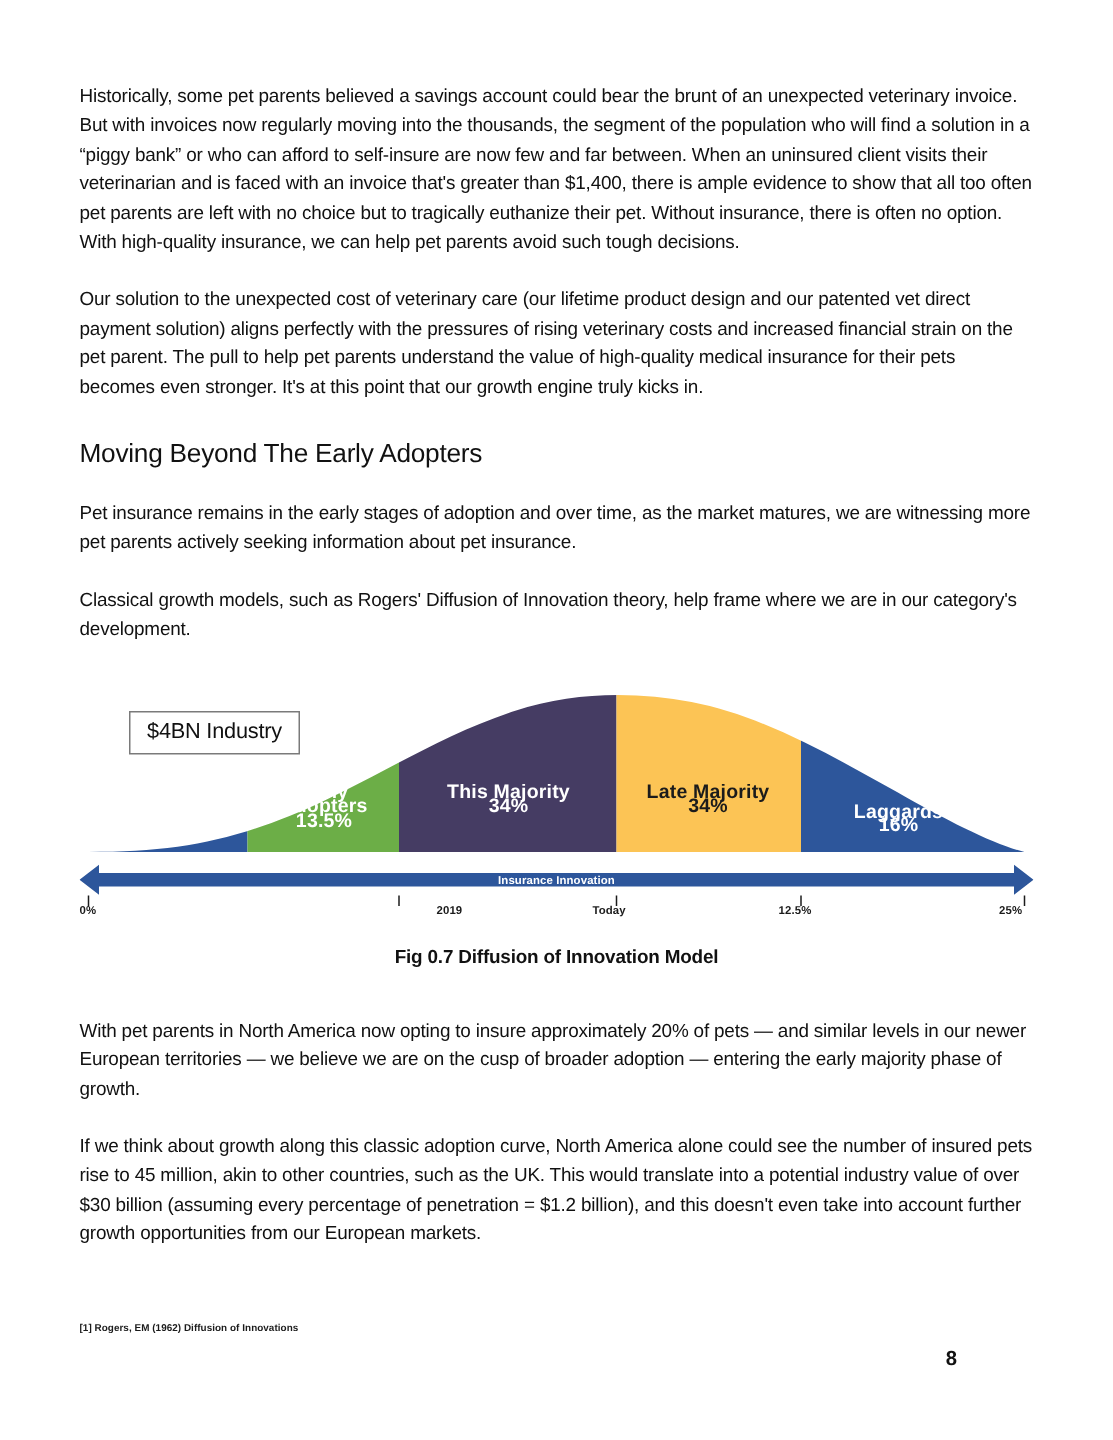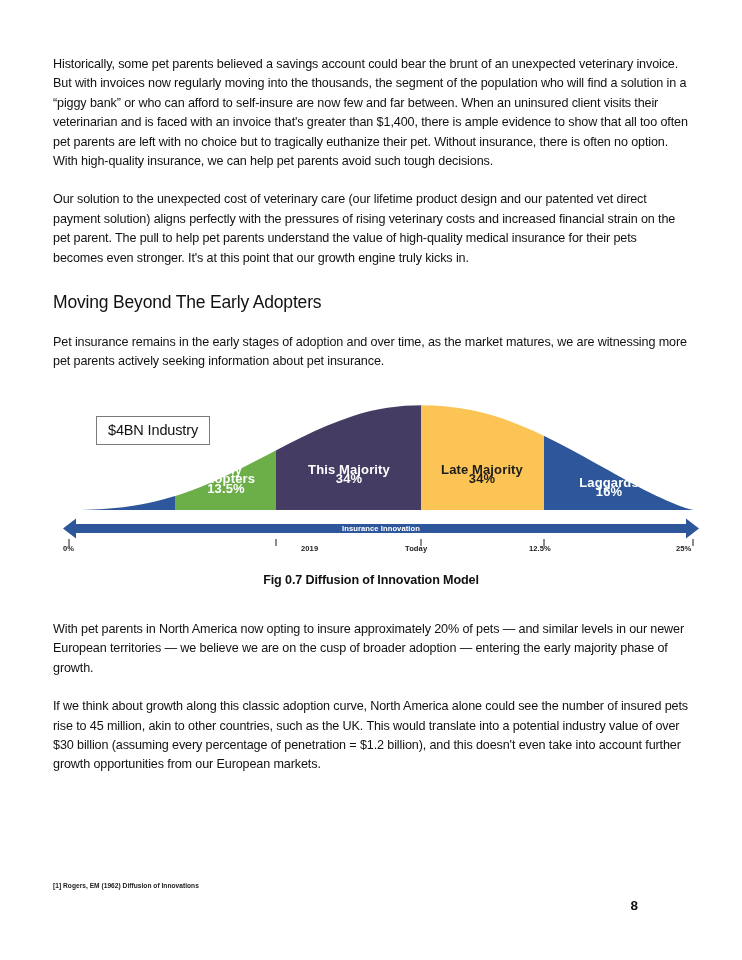--- a/index.html
+++ b/index.html
@@ -47,21 +47,20 @@
   
   .figure {
     margin: 28px 0 0 0;
     width: 636px;
     position: relative;
   }
   .figure-chart {
     position: relative;
     width: 636px;
     height: 165px;
-    margin-left: 10px;
   }
   .figure-chart svg {
     display: block;
   }
   .badge {
     position: absolute;
     left: 33px;
     top: 16px;
     border: 1.5px solid #7a7a7a;
     background: #ffffff;
@@ -144,20 +143,21 @@
   <div class="content">
 
     <p class="body-text">Historically, some pet parents believed a savings account could bear the brunt of an unexpected veterinary invoice. But with invoices now regularly moving into the thousands, the segment of the population who will find a solution in a “piggy bank” or who can afford to self-insure are now few and far between. When an uninsured client visits their veterinarian and is faced with an invoice that's greater than $1,400, there is ample evidence to show that all too often pet parents are left with no choice but to tragically euthanize their pet. Without insurance, there is often no option. With high-quality insurance, we can help pet parents avoid such tough decisions.</p>
 
     <p class="body-text">Our solution to the unexpected cost of veterinary care (our lifetime product design and our patented vet direct payment solution) aligns perfectly with the pressures of rising veterinary costs and increased financial strain on the pet parent. The pull to help pet parents understand the value of high-quality medical insurance for their pets becomes even stronger. It's at this point that our growth engine truly kicks in.</p>
 
     <h2 class="section-heading">Moving Beyond The Early Adopters</h2>
 
     <p class="body-text">Pet insurance remains in the early stages of adoption and over time, as the market matures, we are witnessing more pet parents actively seeking information about pet insurance.</p>
 
+    <p class="body-text">Classical growth models, such as Rogers' Diffusion of Innovation theory, help frame where we are in our category's development.</p>
 
     <div class="figure">
       <div class="figure-chart">
 
         <svg width="636" height="165" viewBox="0 0 636 165">
           <defs>
 
             <clipPath id="bellClip">
               <path d="M 6,110
                        C 60,110 95,104 140,86

